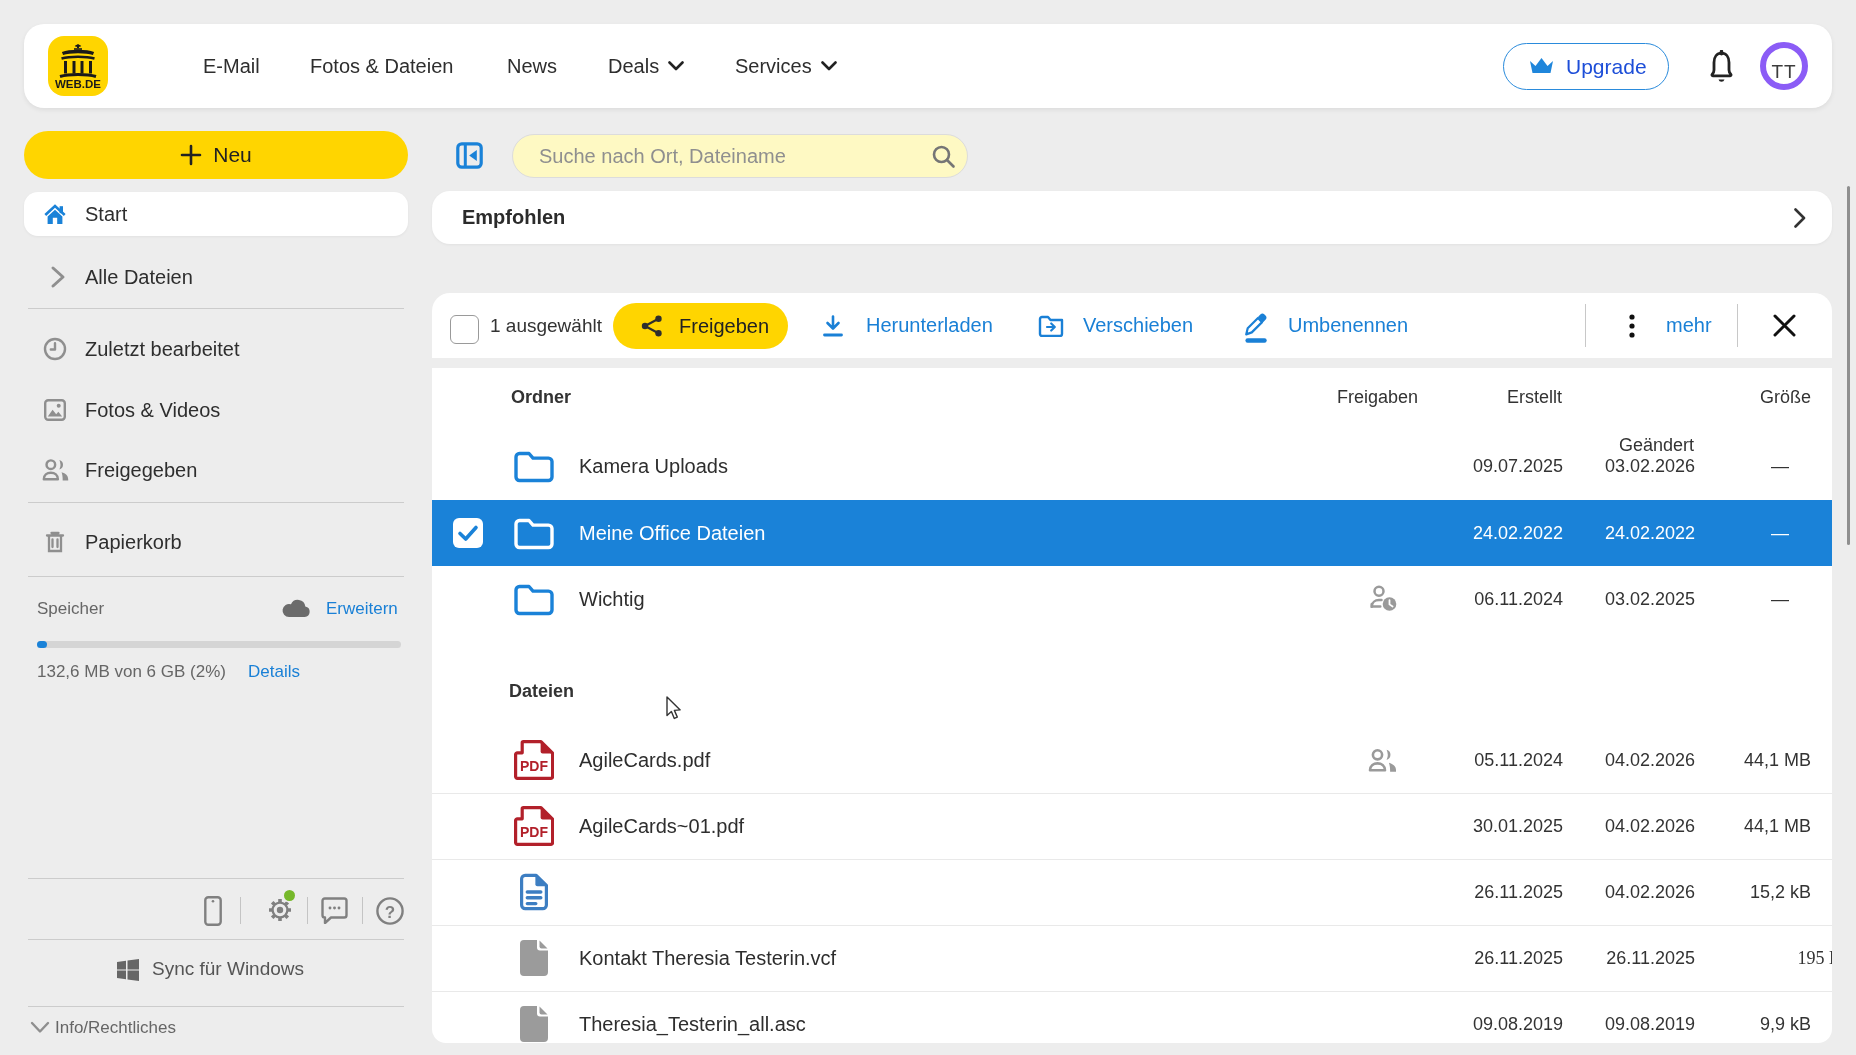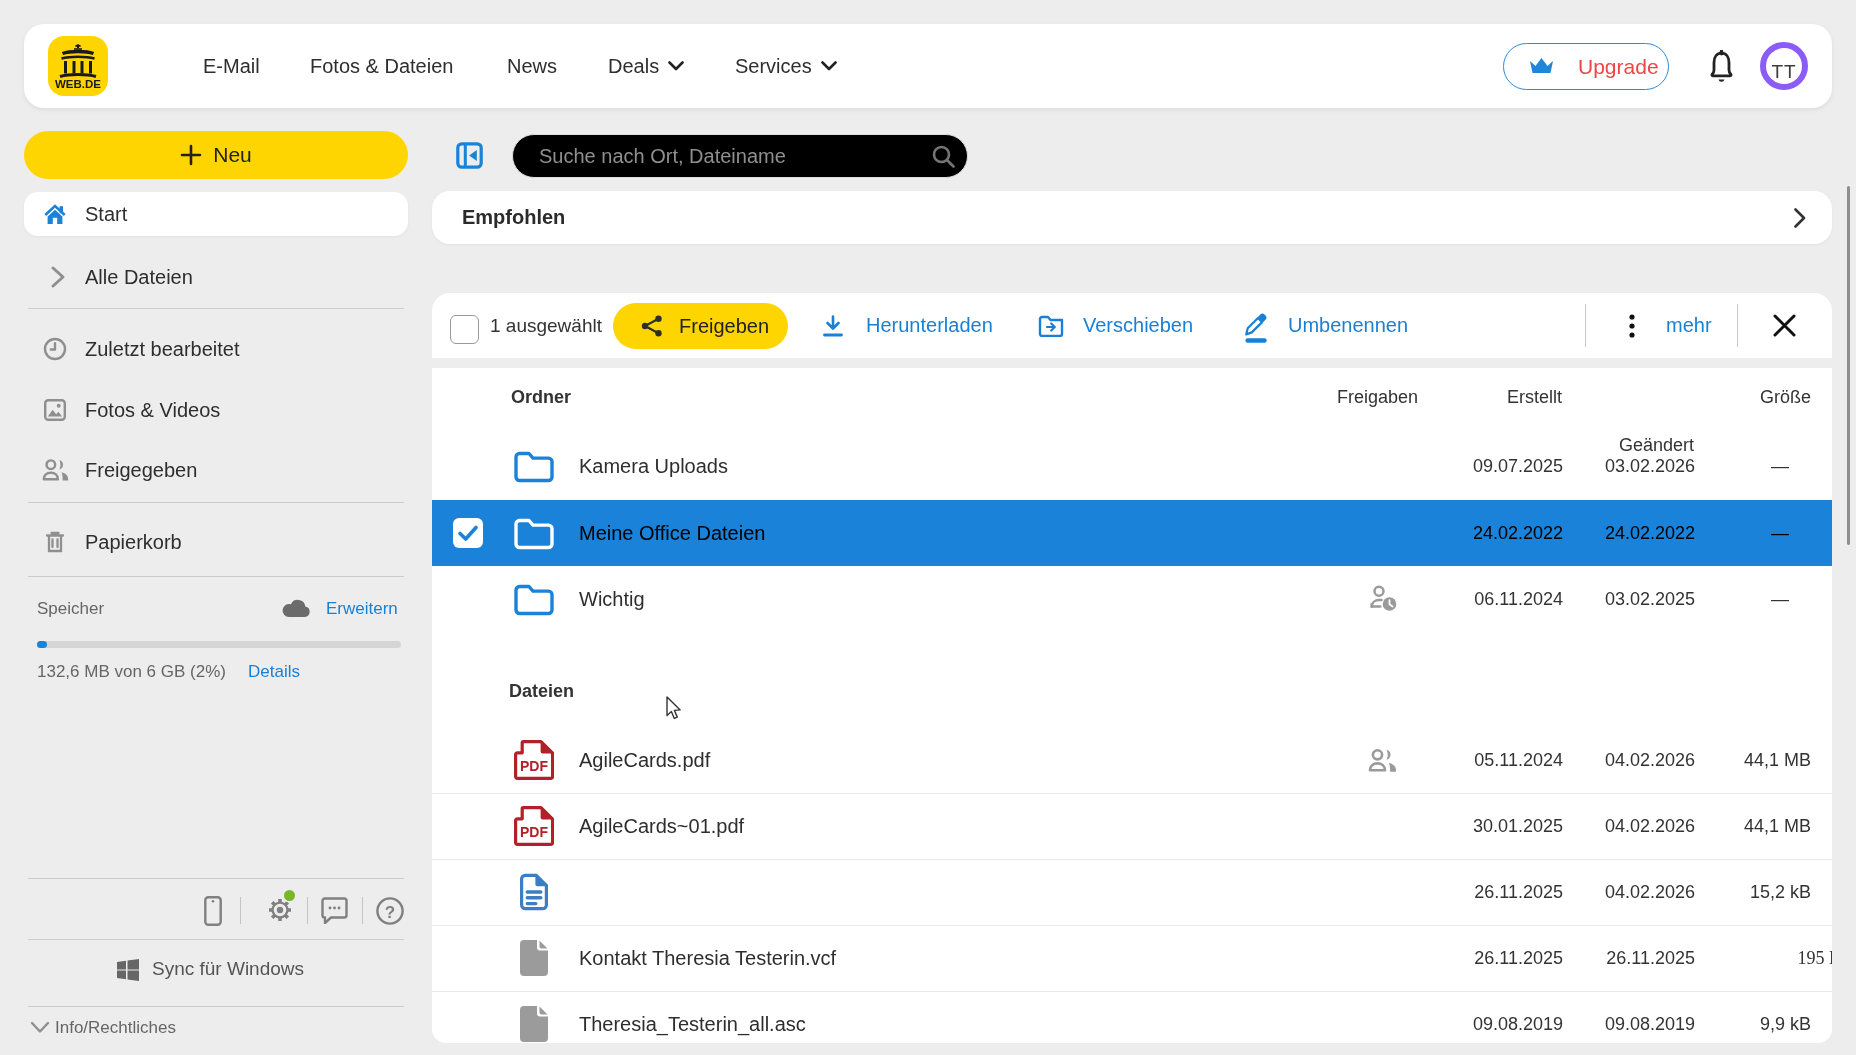--- a/index.html
+++ b/index.html
@@ -7,54 +7,54 @@
   html,body { width:1856px; height:1055px; overflow:hidden; }
   body { background:#ededed; font-family:"Liberation Sans", sans-serif; color:#2e2e2e; position:relative; }
   .abs { position:absolute; }
 
   
   .nav { position:absolute; left:24px; top:24px; width:1808px; height:84px; background:#fff; border-radius:20px; box-shadow:0 2px 5px rgba(0,0,0,.07); }
   .logo { position:absolute; left:24px; top:12px; width:60px; height:60px; background:#ffd500; border-radius:16px; }
   .navlink { position:absolute; top:0; height:84px; line-height:84px; font-size:20px; color:#2e2e2e; white-space:nowrap; }
   .caret { display:inline-block; vertical-align:middle; margin-left:9px; margin-top:-3px; }
   .upgrade { position:absolute; left:1479px; top:19px; width:166px; height:47px; border:1.5px solid #2a8bdc; border-radius:24px; display:flex; align-items:center; }
-  .upgrade span { color:#ef4444; font-size:21px; margin-left:24px; }
+  .upgrade span { color:#1d4ed8; font-size:21px; margin-left:12px; }
   .avatar { position:absolute; left:1736px; top:18px; width:48px; height:48px; border:6px solid #8b5cf6; border-radius:50%; text-align:center; line-height:48px; font-size:19px; color:#3c3c3c; letter-spacing:1px; }
 
   
   .neubtn { position:absolute; left:24px; top:131px; width:384px; height:48px; background:#ffd500; border-radius:24px; display:flex; align-items:center; justify-content:center; font-size:21px; color:#222; }
   .startitem { position:absolute; left:24px; top:192px; width:384px; height:44px; background:#fff; border-radius:14px; box-shadow:0 1px 3px rgba(0,0,0,.05); }
   .sideitem { position:absolute; left:24px; width:384px; height:44px; }
   .sideitem .lbl, .startitem .lbl { position:absolute; left:61px; top:0; height:44px; line-height:44px; font-size:20px; color:#2e2e2e; }
   .sideicon { position:absolute; left:19px; top:10px; width:24px; height:24px; }
   .sidesep { position:absolute; left:28px; width:376px; height:1px; background:#ccc; }
   .graytxt { color:#666; font-size:17px; }
   .bluelink { color:#1a80d6; }
 
   
-  .searchbar { position:absolute; left:512px; top:134px; width:456px; height:44px; background:#000000; border:1px solid #dcdcdc; border-radius:22px; }
+  .searchbar { position:absolute; left:512px; top:134px; width:456px; height:44px; background:#fef9c3; border:1px solid #dcdcdc; border-radius:22px; }
   .searchbar .ph { position:absolute; left:26px; top:0; line-height:42px; font-size:20px; color:#8f8f8f; }
   .empfohlen { position:absolute; left:432px; top:191px; width:1400px; height:53px; background:#fff; border-radius:18px; box-shadow:0 1px 3px rgba(0,0,0,.05); }
   .empfohlen .t { position:absolute; left:30px; top:0; height:53px; line-height:53px; font-weight:bold; font-size:20px; color:#2b2b2b; }
 
   .toolbar { position:absolute; left:432px; top:293px; width:1400px; height:65px; background:#fff; border-radius:18px 18px 0 0; }
   .tbtxt { position:absolute; top:0; height:52px; line-height:65px; font-size:19px; white-space:nowrap; }
   .tblink { color:#1a80d6; font-size:20px; }
   .freigeben { position:absolute; left:181px; top:10px; width:175px; height:46px; background:#ffd500; border-radius:23px; }
   .tbsep { position:absolute; top:11px; width:1px; height:43px; background:#c8c8c8; }
 
   .tablecard { position:absolute; left:432px; top:368px; width:1400px; height:675px; background:#fff; border-radius:0 0 14px 14px; overflow:hidden; }
   .th { position:absolute; font-size:18px; color:#333; height:65px; line-height:58px; }
   .row { position:absolute; left:0; width:1400px; height:66px; }
   .rowsep { position:absolute; left:0; width:1400px; height:1px; background:#e9e9e9; }
   .rname { position:absolute; left:147px; top:0; height:66px; line-height:66px; font-size:20px; color:#2e2e2e; white-space:nowrap; }
   .rdate { position:absolute; top:0; height:66px; line-height:66px; font-size:18px; color:#333; text-align:right; width:200px; }
   .ricon { position:absolute; left:82px; top:16px; }
   .selrow { background:#1a82d8; }
-  .selrow .rname, .selrow .rdate { color:#000000; }
+  .selrow .rname, .selrow .rdate { color:#ffffff; }
 
   .scrollthumb { position:absolute; left:1847px; top:186px; width:3px; height:359px; background:#8f8f8f; border-radius:2px; }
 </style>
 </head>
 <body>
 
 <div class="nav">
   <div class="logo">
     <svg width="60" height="60" viewBox="0 0 60 60">
       <g stroke="#1a1a1a" fill="none">

